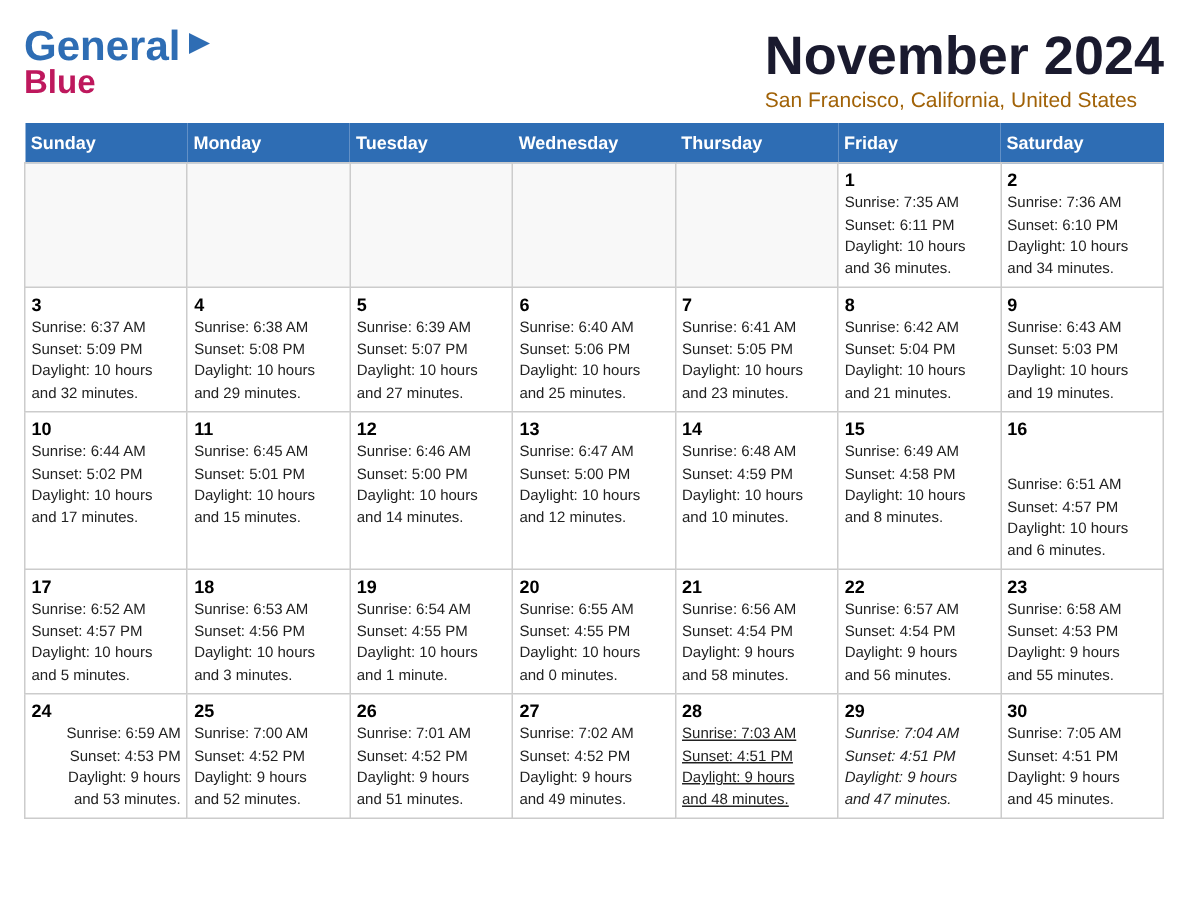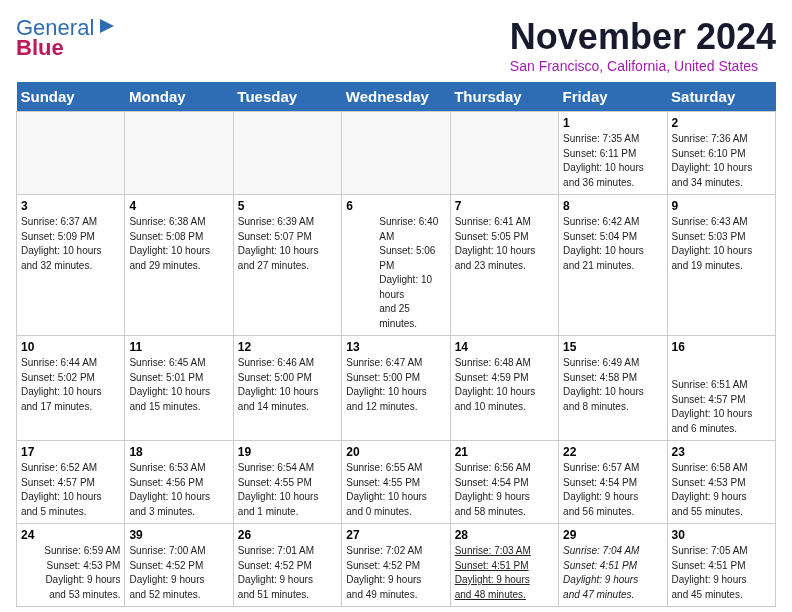--- a/index.html
+++ b/index.html
@@ -15,49 +15,49 @@
       justify-content: space-between;
       align-items: flex-start;
       margin-bottom: 8px;
     }
     .logo {
       display: flex;
       flex-direction: column;
       align-items: flex-start;
     }
     .logo-text {
-      font-size: 22px;
-      font-weight: normal;
+      font-size: 28px;
+      font-weight: bold;
       color: #1a1a2e;
       line-height: 1.1;
     }
     .logo-text span.blue { color: #2e6db4; }
     .title-area {
       text-align: left;
     }
     .main-title {
       font-size: 36px;
       font-weight: bold;
       color: #1a1a2e;
     }
     .subtitle {
       font-size: 14px;
-      color: #a21caf;
+      color: #a16207;
     }
     table {
       width: 100%;
       border-collapse: collapse;
       font-size: 11px;
     }
     thead tr th {
       background-color: #2e6db4;
       color: #fff;
       padding: 6px 4px;
       text-align: left;
-      font-size: 15px;
+      font-size: 12px;
       font-weight: bold;
     }
     tbody tr td {
       border: 1px solid #ccc;
       vertical-align: top;
       padding: 4px;
       height: 78px;
       width: calc(100%/7);
     }
     tbody tr td.empty {
@@ -150,21 +150,21 @@
         </td>
         <td>
           <span class="day-num">5</span>
           <div class="day-info" style="white-space: pre-line;">Sunrise: 6:39 AM
 Sunset: 5:07 PM
 Daylight: 10 hours
 and 27 minutes.</div>
         </td>
         <td>
           <span class="day-num">6</span>
-          <div class="day-info" style="white-space: pre-line; margin-left: 33px;">Sunrise: 6:40 AM
+          <div class="day-info" style="white-space: pre-line;">Sunrise: 6:40 AM
 Sunset: 5:06 PM
 Daylight: 10 hours
 and 25 minutes.</div>
         </td>
         <td>
           <span class="day-num">7</span>
           <div class="day-info" style="white-space: pre-line;">Sunrise: 6:41 AM
 Sunset: 5:05 PM
 Daylight: 10 hours
 and 23 minutes.</div>
@@ -288,21 +288,21 @@
       </tr>
       <tr>
         <td>
           <span class="day-num">24</span>
           <div class="day-info" style="white-space: pre-line; text-align: right;">Sunrise: 6:59 AM
 Sunset: 4:53 PM
 Daylight: 9 hours
 and 53 minutes.</div>
         </td>
         <td>
-          <span class="day-num">39</span>
+          <span class="day-num">25</span>
           <div class="day-info" style="white-space: pre-line;">Sunrise: 7:00 AM
 Sunset: 4:52 PM
 Daylight: 9 hours
 and 52 minutes.</div>
         </td>
         <td>
           <span class="day-num">26</span>
           <div class="day-info" style="white-space: pre-line;">Sunrise: 7:01 AM
 Sunset: 4:52 PM
 Daylight: 9 hours

